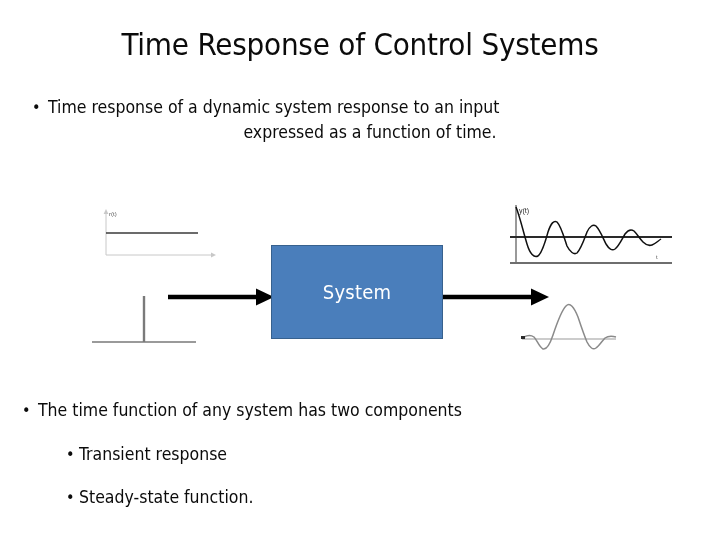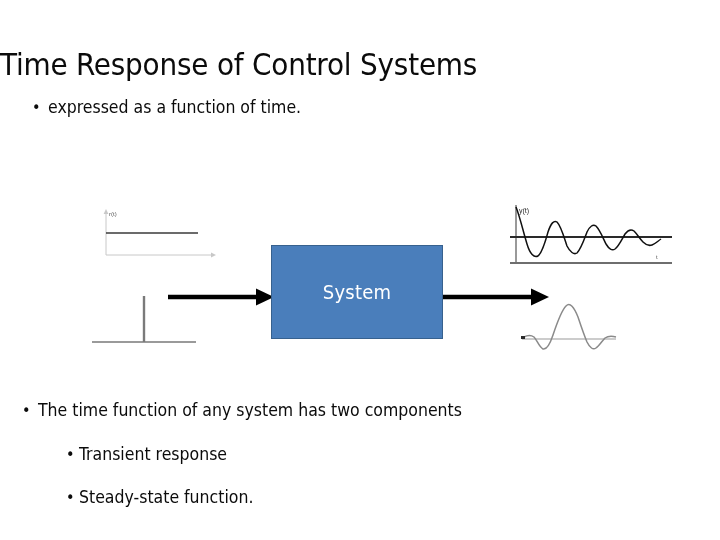--- a/index.html
+++ b/index.html
@@ -21,29 +21,28 @@
     inset: 0;
     background: #ffffff;
   }
 
   
   .slide-title {
     position: absolute;
     left: 0;
     top: 24px;
     width: 720px;
-    text-align: left;
+    text-align: center;
     font-size: 31px;
     line-height: 40px;
     font-weight: 400;
     letter-spacing: -0.2px;
     color: #0b0b0b;
     font-family: "DejaVu Sans Condensed", "Liberation Sans", sans-serif;
     white-space: nowrap;
-    margin-top: 20px;
   }
 
   
   .bullet-l1 {
     position: absolute;
     font-size: 17.5px;
     line-height: 25px;
     color: #0b0b0b;
     font-family: "DejaVu Sans Condensed", "Liberation Sans", sans-serif;
   }
@@ -65,21 +64,21 @@
     left: 32px;
     top: 95px;
     width: 660px;
   }
   #bullet-intro .body {
     text-align: justify;
     text-justify: inter-word;
   }
   #bullet-intro .body .lastline {
     display: block;
-    text-align: left;
+    text-align: center;
   }
 
   #bullet-components {
     left: 22px;
     top: 398px;
     width: 620px;
   }
 
   .bullet-l2 {
     position: absolute;
@@ -144,20 +143,21 @@
 </head>
 <body>
 
 <div class="slide">
 
   <div class="slide-title">Time Response of Control Systems</div>
 
   <div class="bullet-l1" id="bullet-intro">
     <span class="marker">•</span>
     <span class="body">
+      <span>Time  response  of  a  dynamic  system  response  to  an  input</span>
       <span class="lastline">expressed as a function of time.</span>
     </span>
   </div>
 
   <div class="diagram">
 
     <svg class="graph" style="left:88px; top:12px;" width="130" height="62" viewBox="0 0 130 62">
 
       <line x1="18" y1="8" x2="18" y2="52" stroke="#C8C8C8" stroke-width="1"></line>
 

